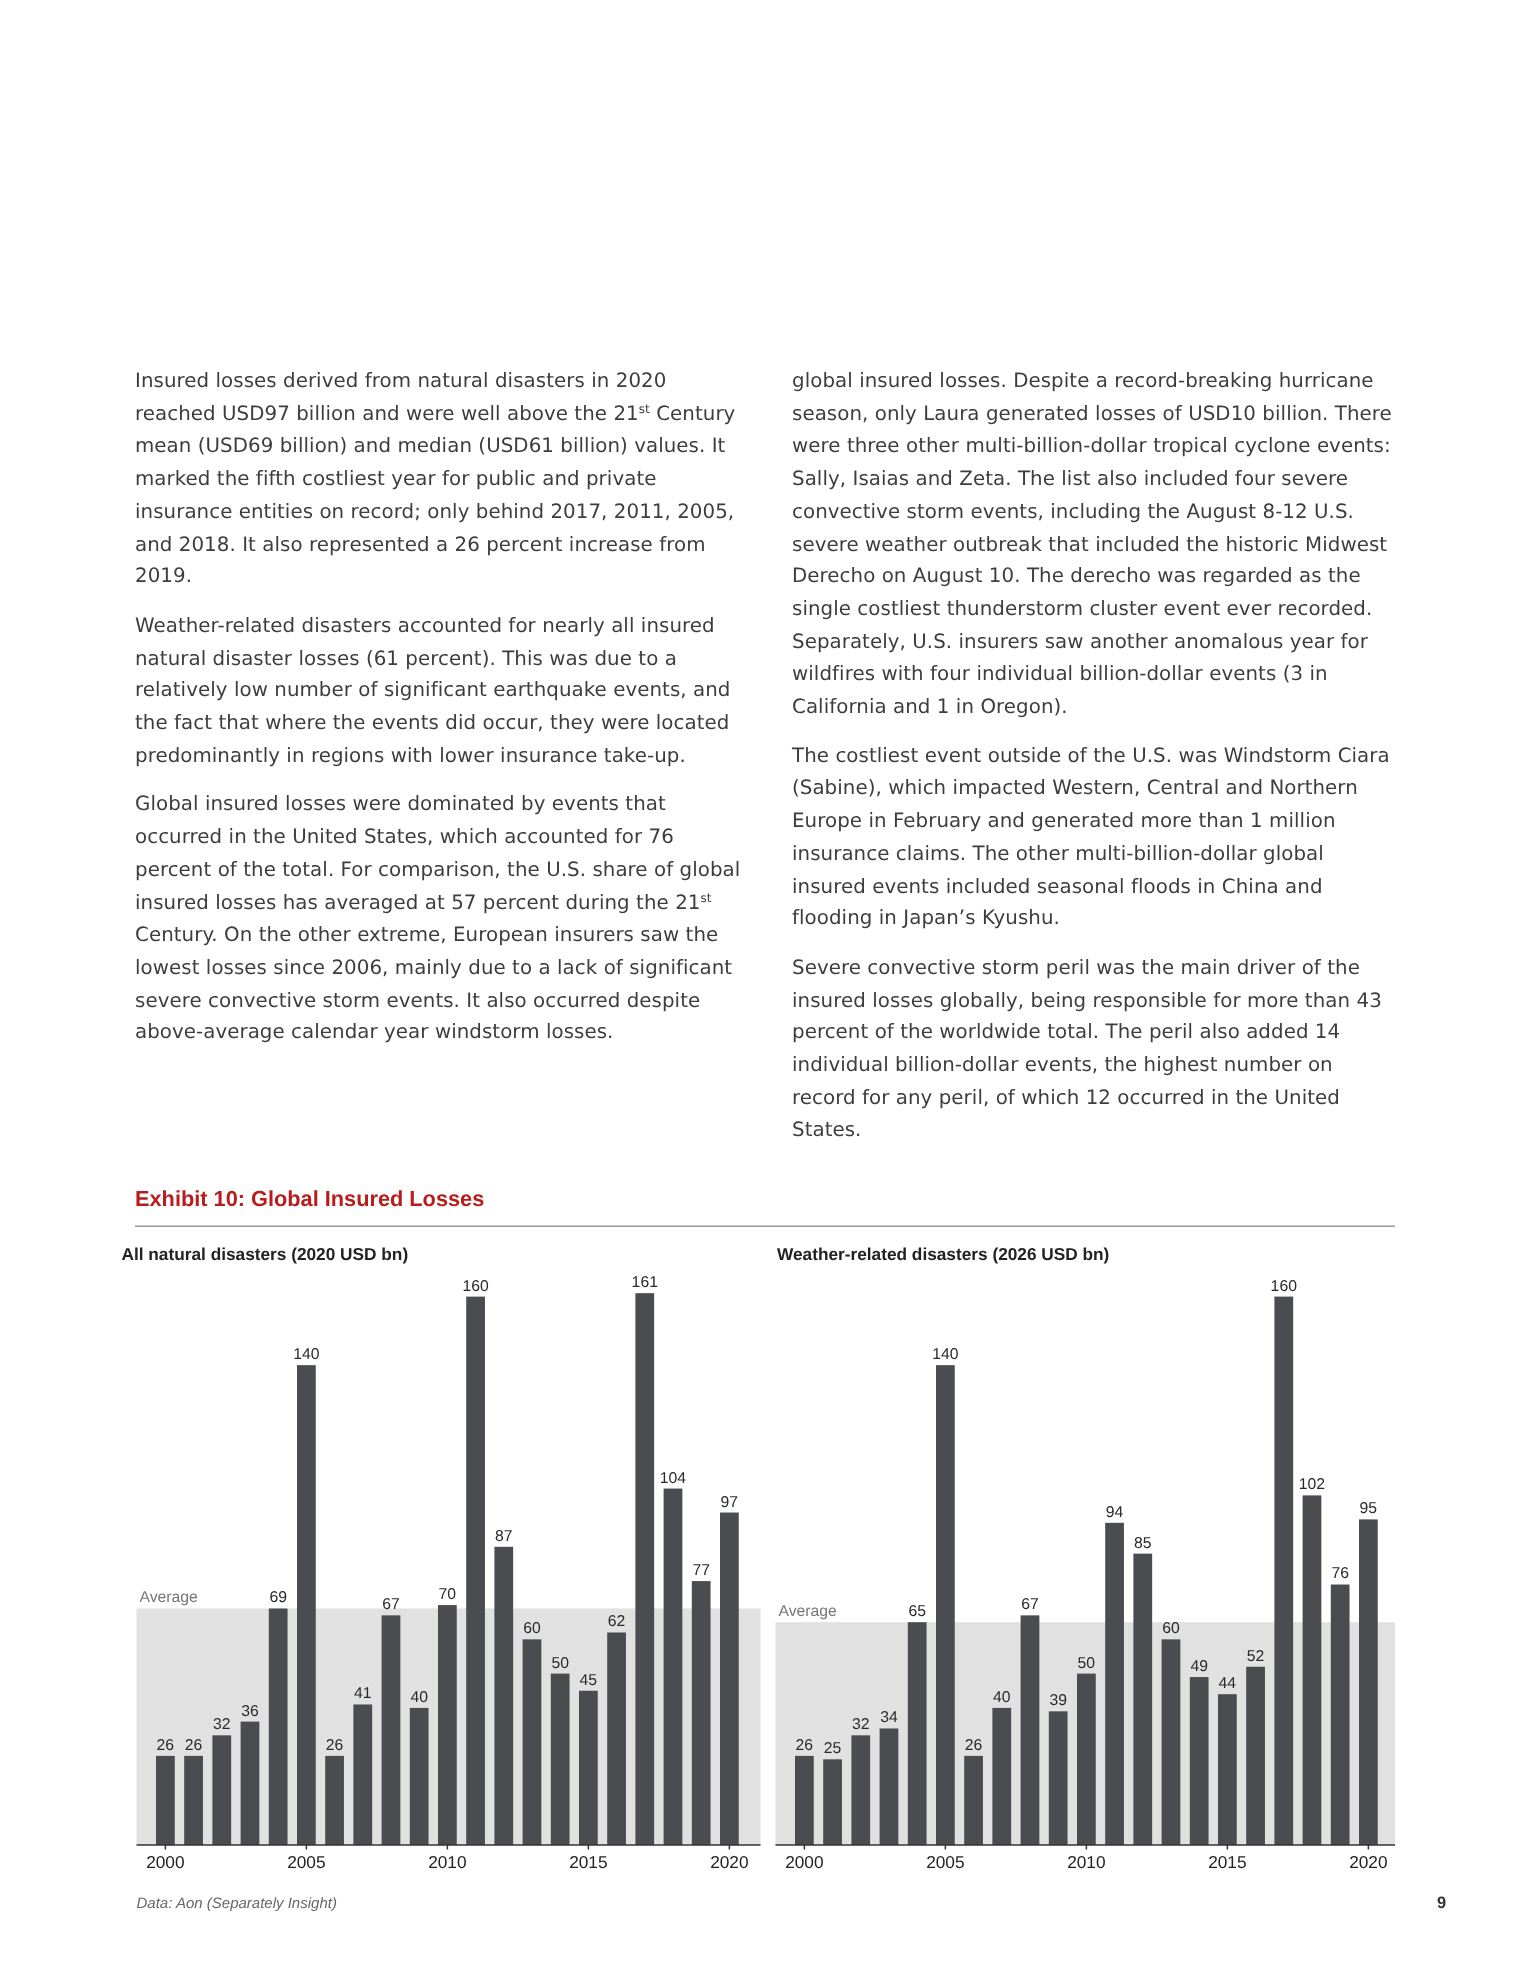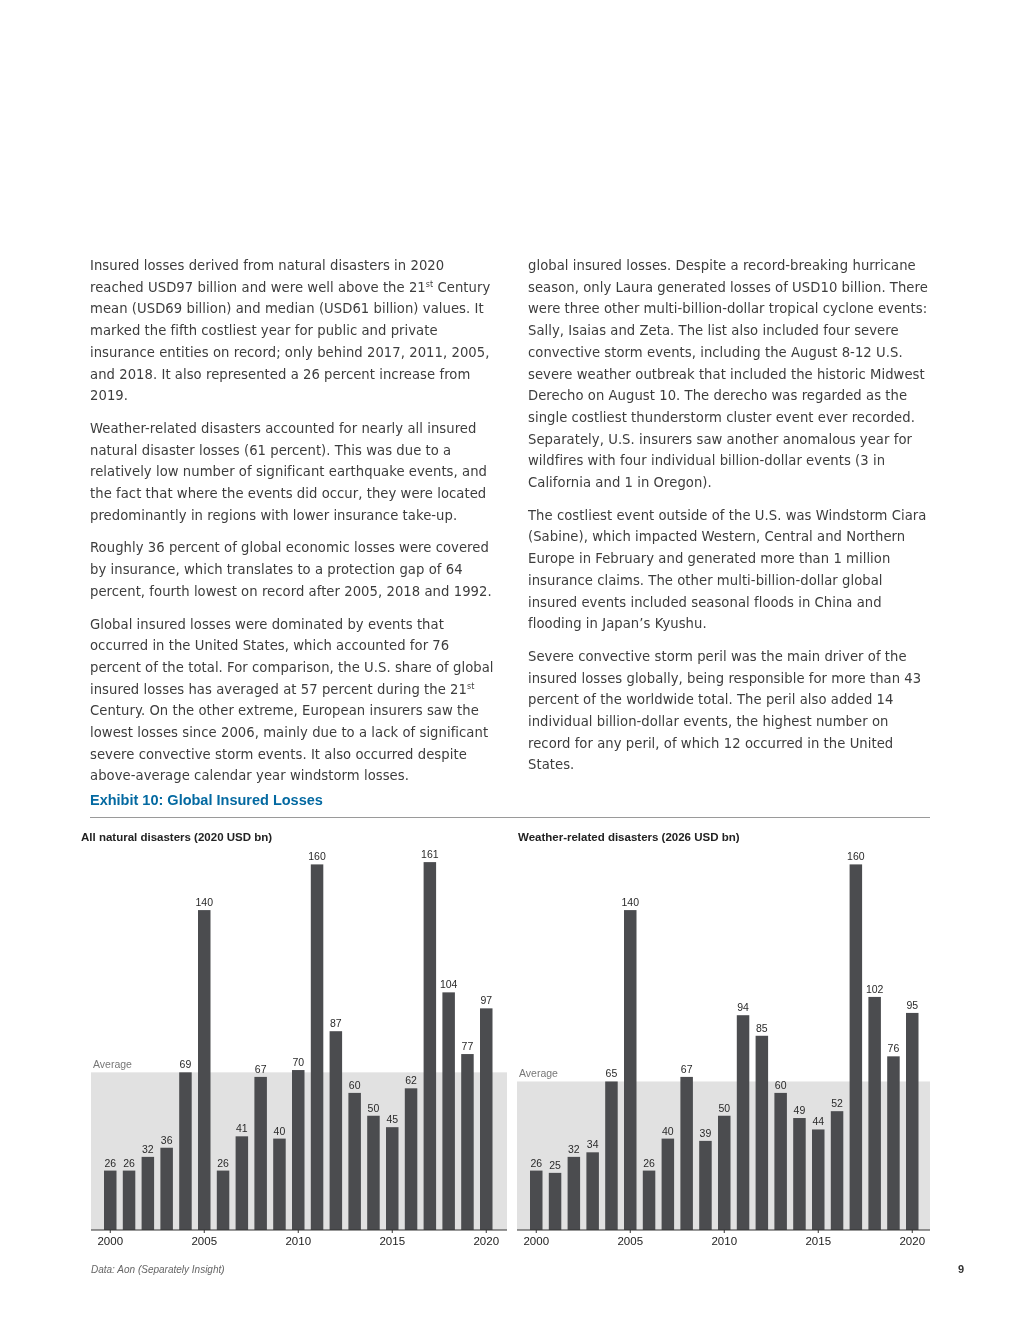--- a/index.html
+++ b/index.html
@@ -1,41 +1,40 @@
 <!DOCTYPE html>
 <html><head>
 <meta charset="utf-8">
 <style>
   html, body { margin: 0; padding: 0; background: #ffffff; }
   body { width: 1020px; height: 1320px; position: relative; overflow: hidden;
          font-family: "DejaVu Sans", "Liberation Sans", sans-serif; color: #3c3c3c; }
-  .col { position: absolute; top: 255px; width: 410px; font-size: 13.2px; line-height: 21.7px;
+  .col { position: absolute; top: 244px; width: 410px; font-size: 13.2px; line-height: 21.7px;
          letter-spacing: 0.05px; color: #3d3d3d; }
   .col p { margin: 0 0 11px 0; }
   #col-left { left: 90px; }
   #col-right { left: 528px; width: 405px; }
   sup { font-size: 8px; line-height: 0; vertical-align: 5px; }
   .exhibit-title { position: absolute; left: 90px; top: 792px; font-size: 14.5px; font-weight: bold;
-                   color: #0369a1; font-family: "Liberation Sans", sans-serif; }
+                   color: #b91c1c; font-family: "Liberation Sans", sans-serif; }
   .exhibit-rule { position: absolute; left: 90px; top: 817px; width: 840px; height: 1px; background: #9a9a9a; }
   .chart-title { position: absolute; top: 831px; font-size: 11.5px; font-weight: bold; color: #222;
                  font-family: "Liberation Sans", sans-serif; }
   #chart-svg { position: absolute; left: 0; top: 0; }
   .footer-src { position: absolute; left: 91px; top: 1264px; font-size: 10px; font-style: italic; color: #666;
                 font-family: "Liberation Sans", sans-serif; }
   .page-num { position: absolute; left: 958px; top: 1263px; font-size: 11px; color: #333; font-weight: bold;
               font-family: "Liberation Sans", sans-serif; }
 </style>
 </head>
 <body>
 
 <div class="col" id="col-left">
     <p><span>Insured losses derived from natural disasters in 2020 reached USD97 billion and were well above the 21</span><sup>st</sup><span> Century mean (USD69 billion) and median (USD61 billion) values. It marked the fifth costliest year for public and private insurance entities on record; only behind 2017, 2011, 2005, and 2018. It also represented a 26 percent increase from 2019.</span></p>
     <p><span>Weather-related disasters accounted for nearly all insured natural disaster losses (61 percent). This was due to a relatively low number of significant earthquake events, and the fact that where the events did occur, they were located predominantly in regions with lower insurance take-up.</span></p>
-    <p><span>Roughly 36 percent of global economic losses were covered by insurance, which translates to a protection gap of 64 percent, fourth lowest on record after 2005, 2018 and 1992.</span></p>
     <p><span>Global insured losses were dominated by events that occurred in the United States, which accounted for 76 percent of the total. For comparison, the U.S. share of global insured losses has averaged at 57 percent during the 21</span><sup>st</sup><span> Century. On the other extreme, European insurers saw the lowest losses since 2006, mainly due to a lack of significant severe convective storm events. It also occurred despite above-average calendar year windstorm losses.</span></p>
   </div>
 <div class="col" id="col-right">
     <p><span>global insured losses. Despite a record-breaking hurricane season, only Laura generated losses of USD10 billion. There were three other multi-billion-dollar tropical cyclone events: Sally, Isaias and Zeta. The list also included four severe convective storm events, including the August 8-12 U.S. severe weather outbreak that included the historic Midwest Derecho on August 10. The derecho was regarded as the single costliest thunderstorm cluster event ever recorded. Separately, U.S. insurers saw another anomalous year for wildfires with four individual billion-dollar events (3 in California and 1 in Oregon).</span></p>
     <p><span>The costliest event outside of the U.S. was Windstorm Ciara (Sabine), which impacted Western, Central and Northern Europe in February and generated more than 1 million insurance claims. The other multi-billion-dollar global insured events included seasonal floods in China and flooding in Japan’s Kyushu.</span></p>
     <p><span>Severe convective storm peril was the main driver of the insured losses globally, being responsible for more than 43 percent of the worldwide total. The peril also added 14 individual billion-dollar events, the highest number on record for any peril, of which 12 occurred in the United States.</span></p>
   </div>
 
 <div class="exhibit-title">Exhibit 10: Global Insured Losses</div>
 <div class="exhibit-rule"></div>

